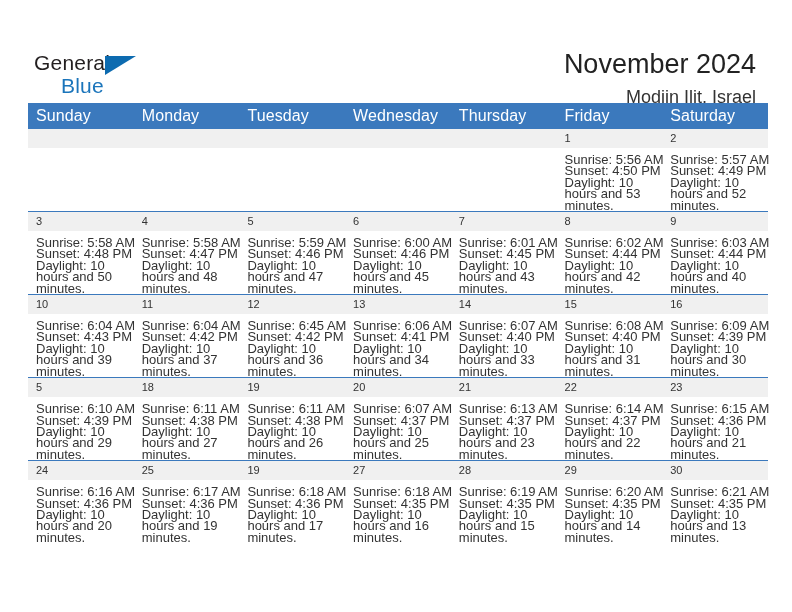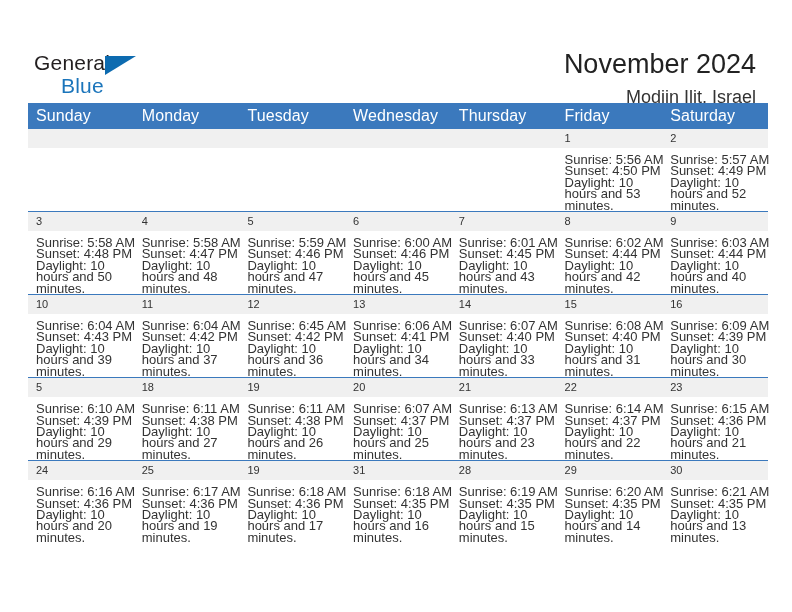--- a/index.html
+++ b/index.html
@@ -436,21 +436,21 @@
         </td>
         <td>
           <div class="daynum">19</div>
           <div class="details">
             <div>Sunrise: 6:18 AM</div>
             <div>Sunset: 4:36 PM</div>
             <div class="daylight">Daylight: 10 hours and 17 minutes.</div>
           </div>
         </td>
         <td>
-          <div class="daynum">31</div>
+          <div class="daynum">27</div>
           <div class="details">
             <div>Sunrise: 6:18 AM</div>
             <div>Sunset: 4:35 PM</div>
             <div class="daylight">Daylight: 10 hours and 16 minutes.</div>
           </div>
         </td>
         <td>
           <div class="daynum">28</div>
           <div class="details">
             <div>Sunrise: 6:19 AM</div>

